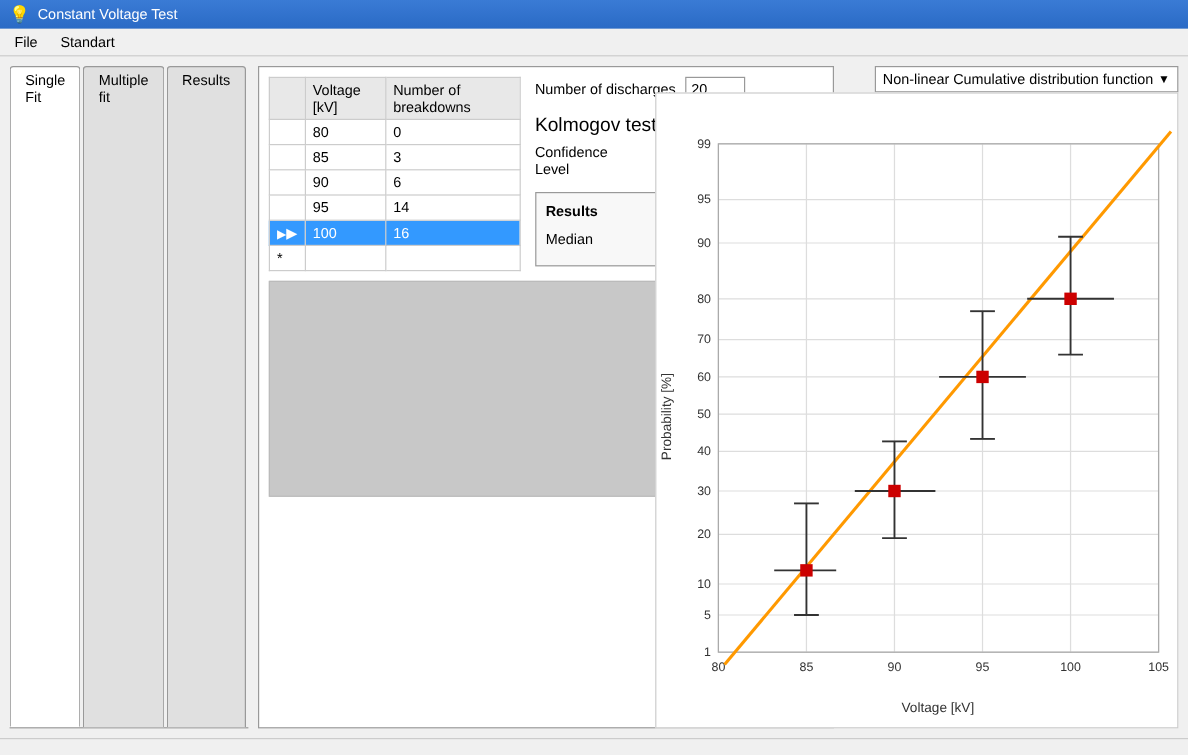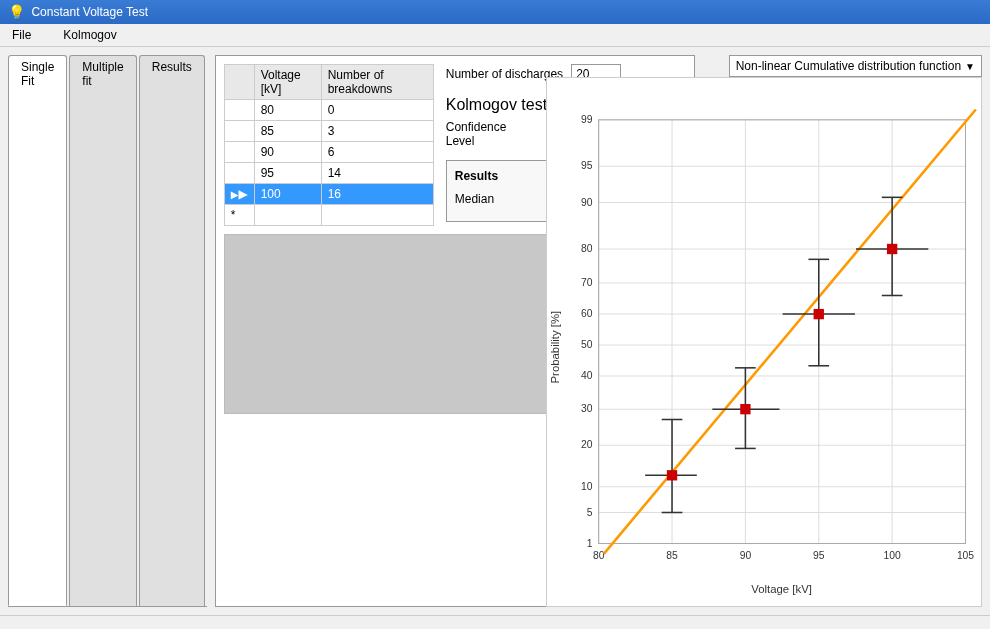--- a/index.html
+++ b/index.html
@@ -13,21 +13,21 @@
       align-items: center;
       gap: 6px;
       font-size: 12px;
     }
     
     .menu-bar {
       background: #f0f0f0;
       border-bottom: 1px solid #ccc;
       padding: 2px 4px;
       display: flex;
-      gap: 16px;
+      gap: 3px;
     }
     .menu-item {
       padding: 2px 8px;
       cursor: pointer;
       font-size: 12px;
     }
     
     .main-content {
       display: flex;
       padding: 8px;
@@ -236,21 +236,21 @@
 </head>
 <body>
 
 <div class="title-bar">
   <span style="font-size:14px;">💡</span>
   <span>Constant Voltage Test</span>
 </div>
 
 <div class="menu-bar">
   <span class="menu-item">File</span>
-  <span class="menu-item">Kolmogov</span>
+  <span class="menu-item">Standart</span>
 </div>
 
 <div style="display:flex; flex-direction:column; height: calc(629px - 52px);">
   <div class="main-content">
 
     <div class="left-panel">
 
       <div class="tab-bar">
         <div class="tab active">Single Fit</div>
         <div class="tab">Multiple fit</div>

